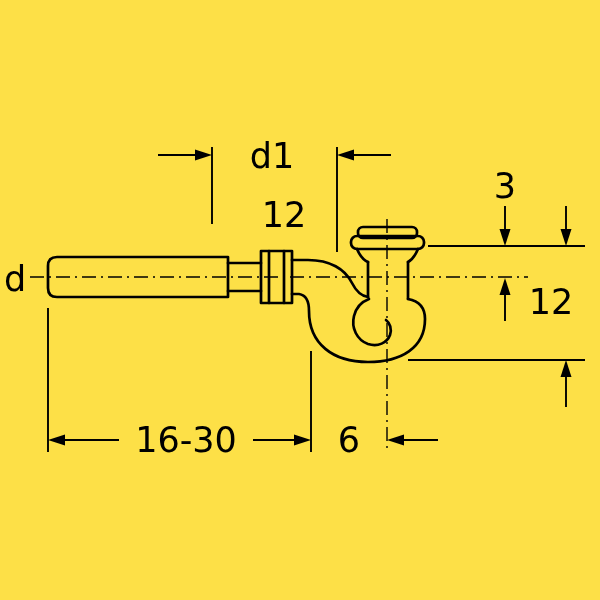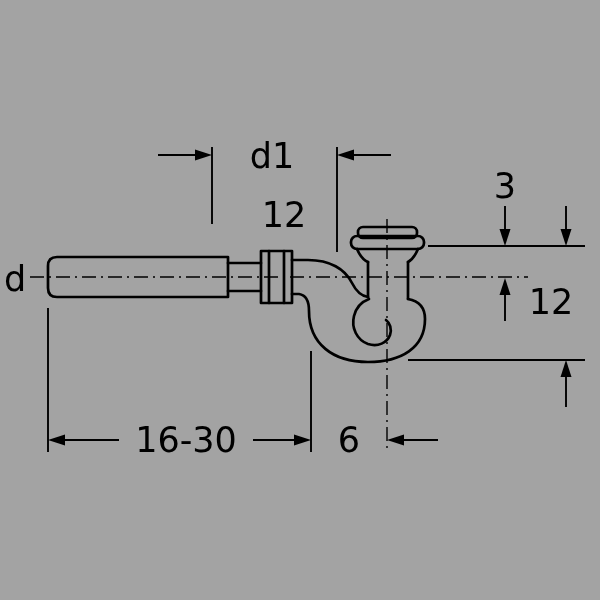--- a/index.html
+++ b/index.html
@@ -7,21 +7,21 @@
     padding: 0;
     width: 600px;
     height: 600px;
     background: #ffffff;
     font-family: "DejaVu Sans", sans-serif;
   }
   #stage {
     position: relative;
     width: 600px;
     height: 600px;
-    background: #a3a3a3;
+    background: #fde047;
     overflow: hidden;
   }
   svg { display: block; }
   .o   { fill: none; stroke: #000000; stroke-width: 2.7; stroke-linecap: round; stroke-linejoin: round; }
   .dim { fill: none; stroke: #000000; stroke-width: 1.9; }
   .cl  { fill: none; stroke: #000000; stroke-width: 1.4; stroke-dasharray: 14 5 2 5; }
   .ah  { fill: #000000; stroke: none; }
   text {
     font-family: "DejaVu Sans", sans-serif;
     font-size: 35px;

